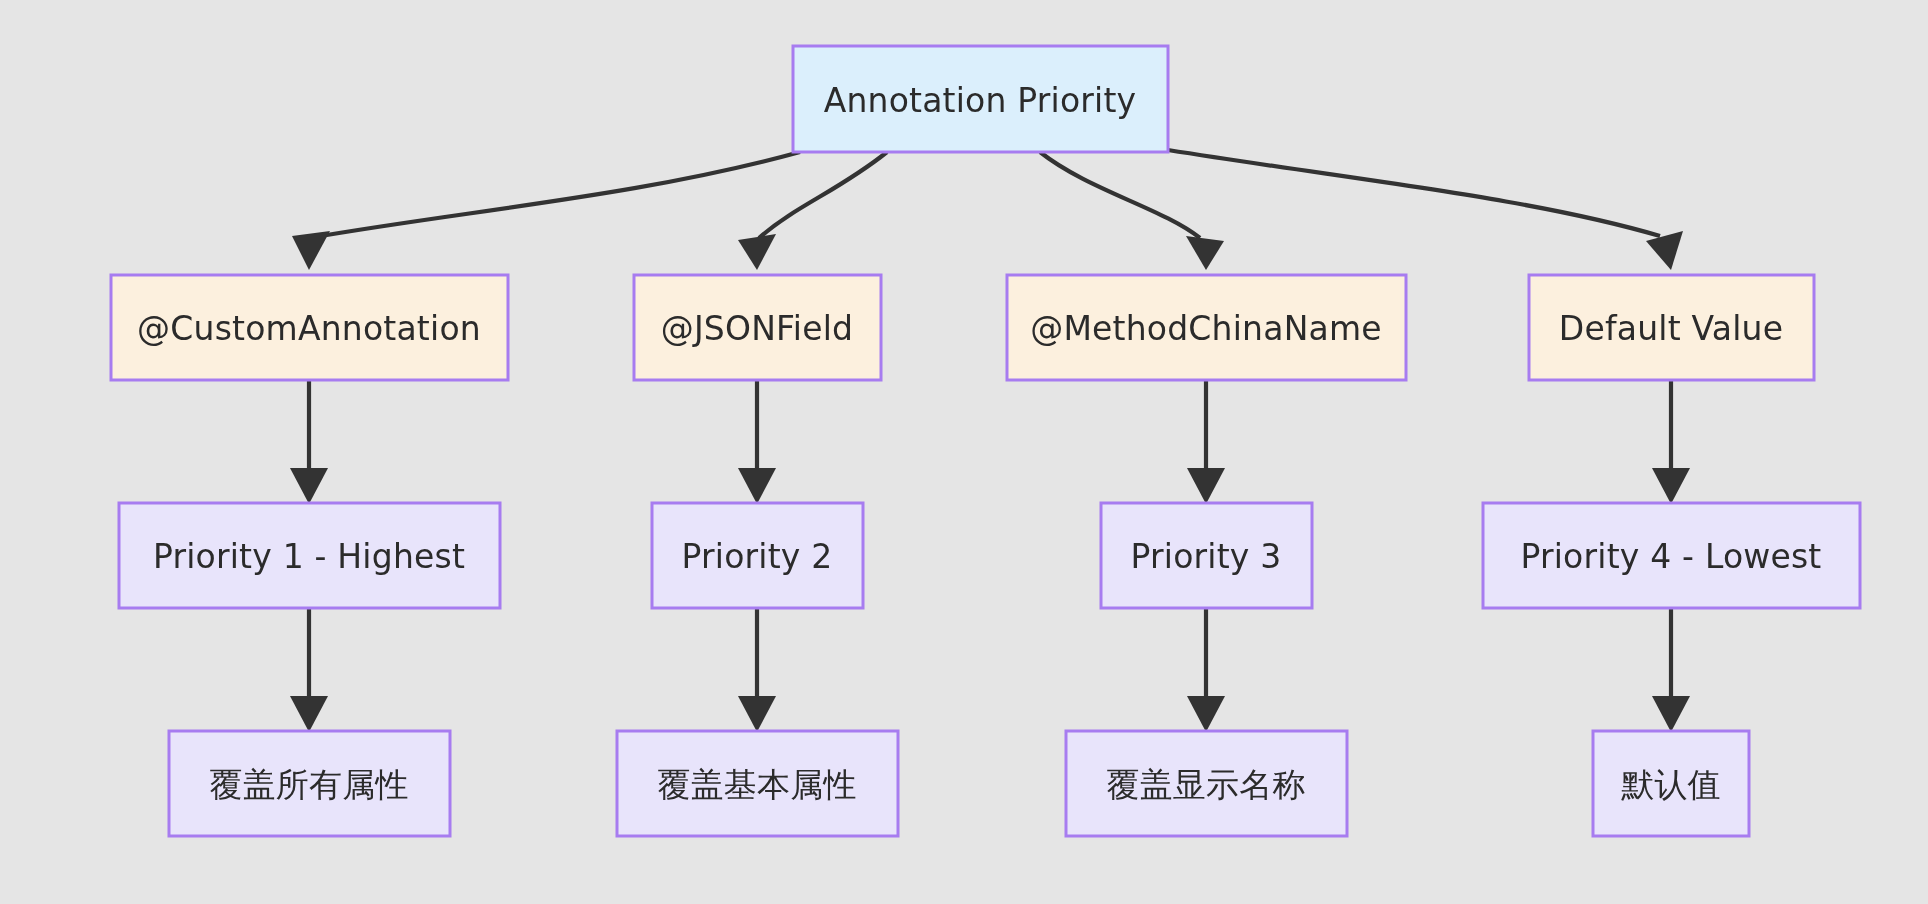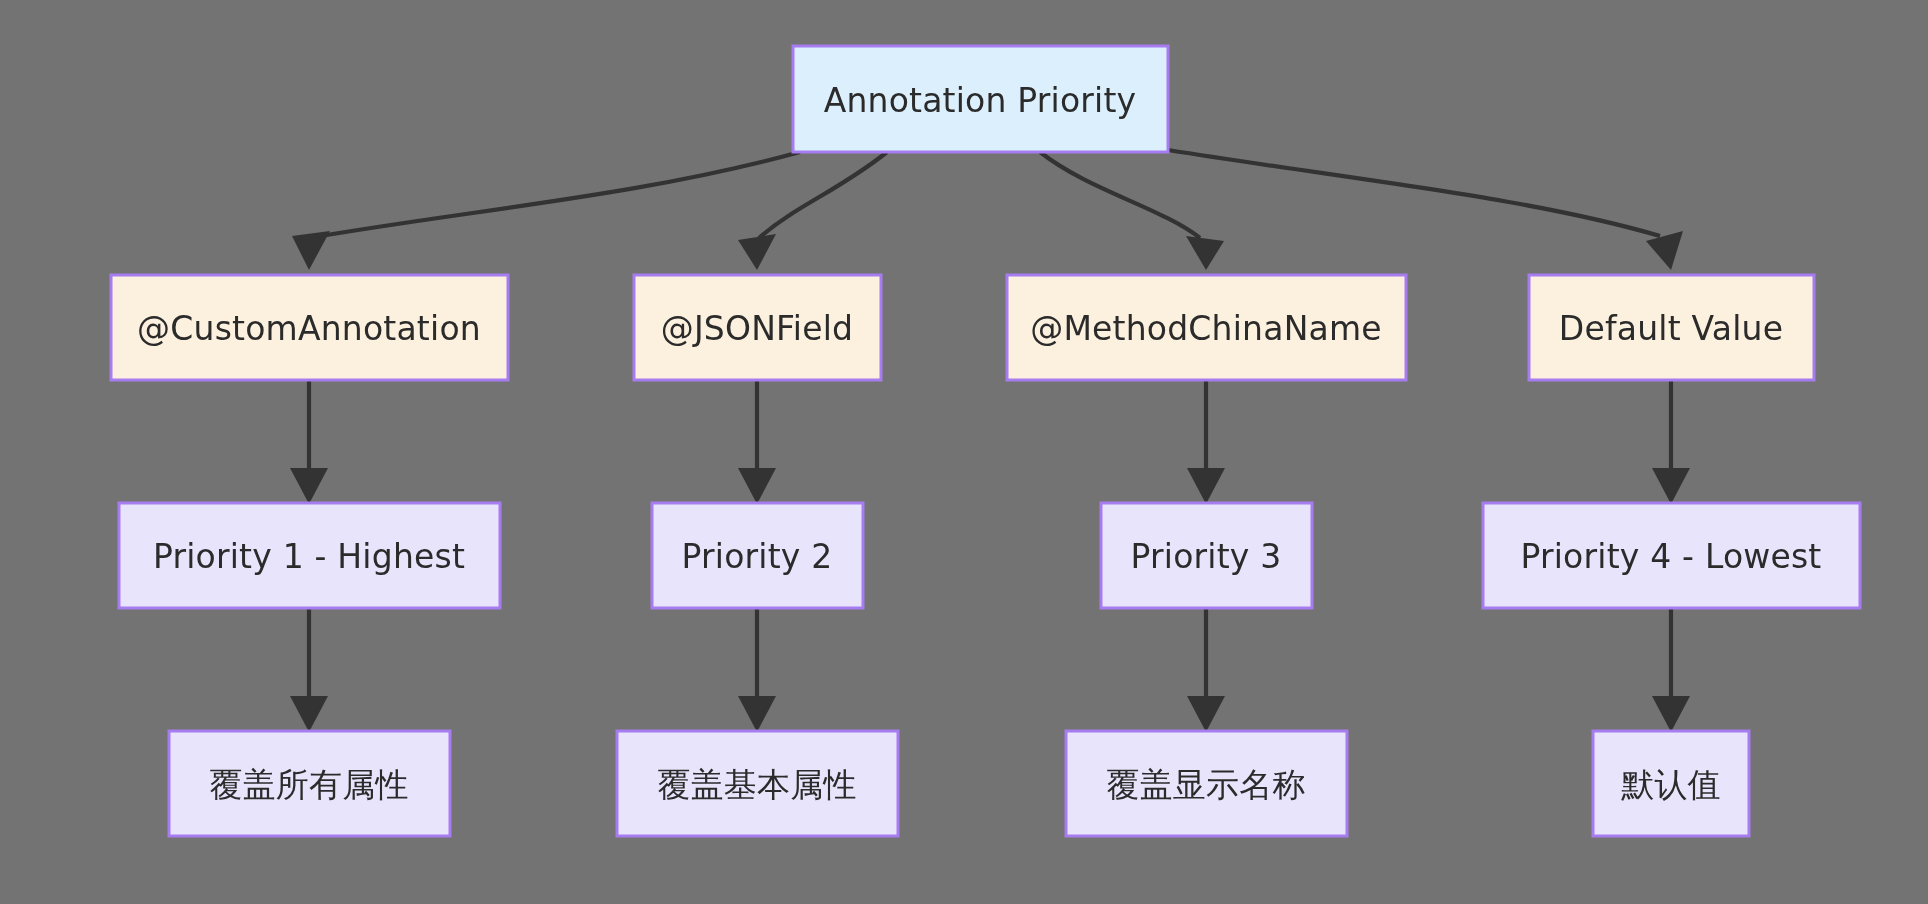--- a/index.html
+++ b/index.html
@@ -10,21 +10,21 @@
   body {
     width: 1928px;
     height: 904px;
     font-family: "DejaVu Sans", "Liberation Sans", sans-serif;
     overflow: hidden;
   }
   #diagram-canvas {
     position: relative;
     width: 1928px;
     height: 904px;
-    background: #737373;
+    background: #e5e5e5;
   }
   svg#flow-svg {
     display: block;
     width: 1928px;
     height: 904px;
   }
   .node-rect {
     stroke-width: 3px;
   }
   .node-label {

